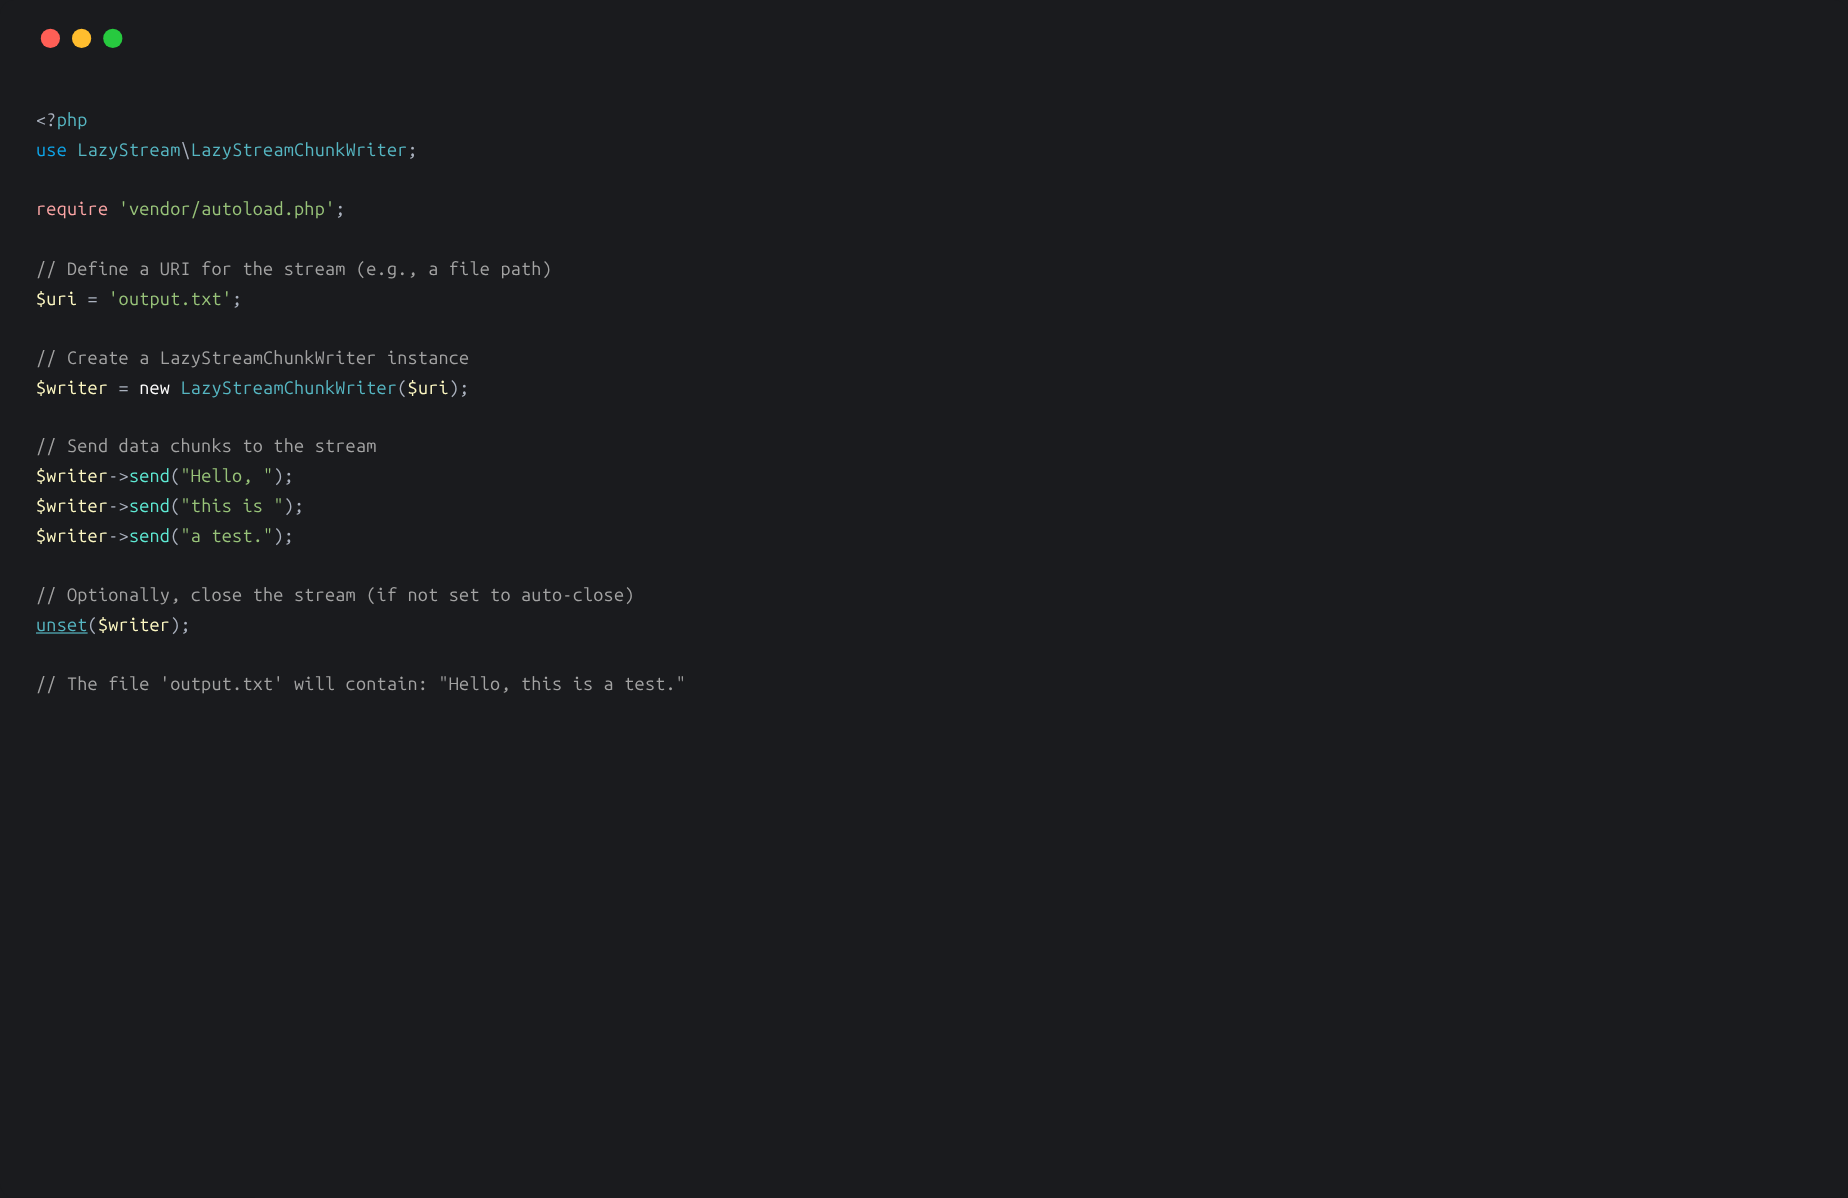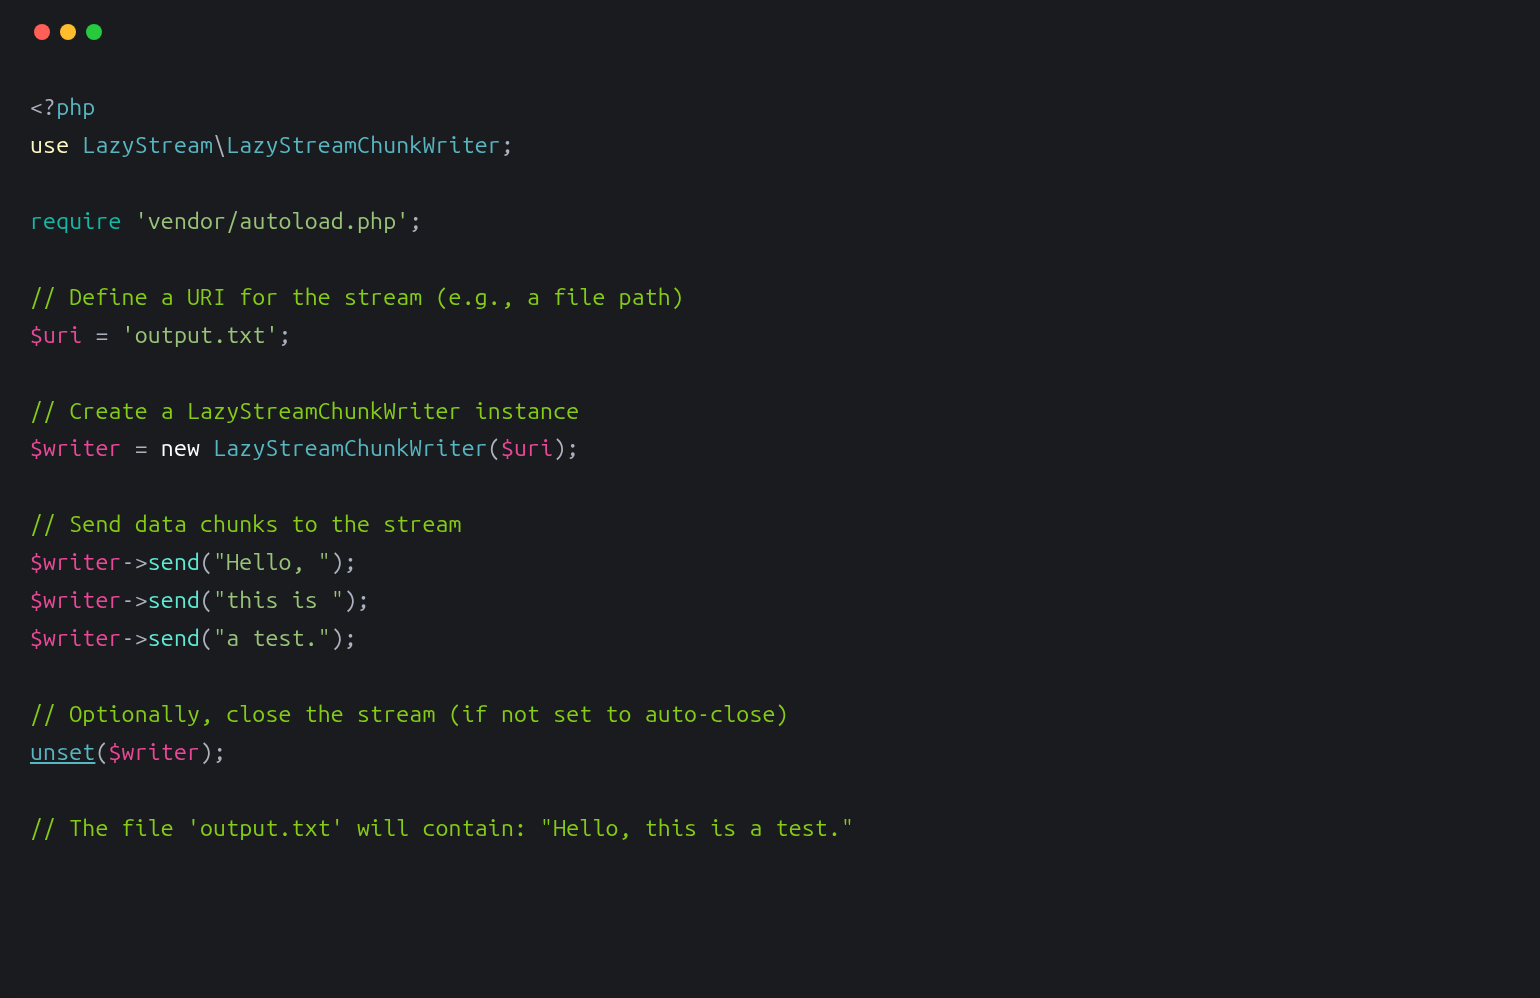--- a/index.html
+++ b/index.html
@@ -35,40 +35,40 @@
       width: 16px;
       height: 16px;
       border-radius: 50%;
     }
     
     .tl-red { background: #ff5f56; }
     .tl-yellow { background: #ffbd2e; }
     .tl-green { background: #27c93f; }
     
     .code {
-      font-size: 23px;
+      font-size: 15px;
       line-height: 1.65;
       color: #a9b1bc;
       white-space: pre;
       letter-spacing: 0.2px;
     }
     
     .t-def     { color: #abb2bf; }  
     .t-punct   { color: #abb2bf; }  
     .t-cls     { color: #56b6c2; }  
     .t-str     { color: #98c379; }  
-    .t-cmt     { color: #84cc16; }  
-    .t-var     { color: #ec4899; }  
+    .t-cmt     { color: #a3a3a3; }  
+    .t-var     { color: #fef9c3; }  
     .t-fn      { color: #5eead4; }
     .t-op      { color: #abb2bf; }
     .t-arrow   { color: #abb2bf; }
     .t-phpopen { color: #abb2bf; }
-    .t-use     { color: #fef9c3; }
+    .t-use     { color: #0ea5e9; }
     .t-new     { color: #ffffff; }
-    .t-require { color: #14b8a6; }
+    .t-require { color: #fca5a5; }
     .t-unset   { color: #56b6c2; text-decoration: underline; }
 
     .line { display: block; }
   </style>
 </head>
 <body>
 
 <div class="window">
 
   <div class="titlebar">

